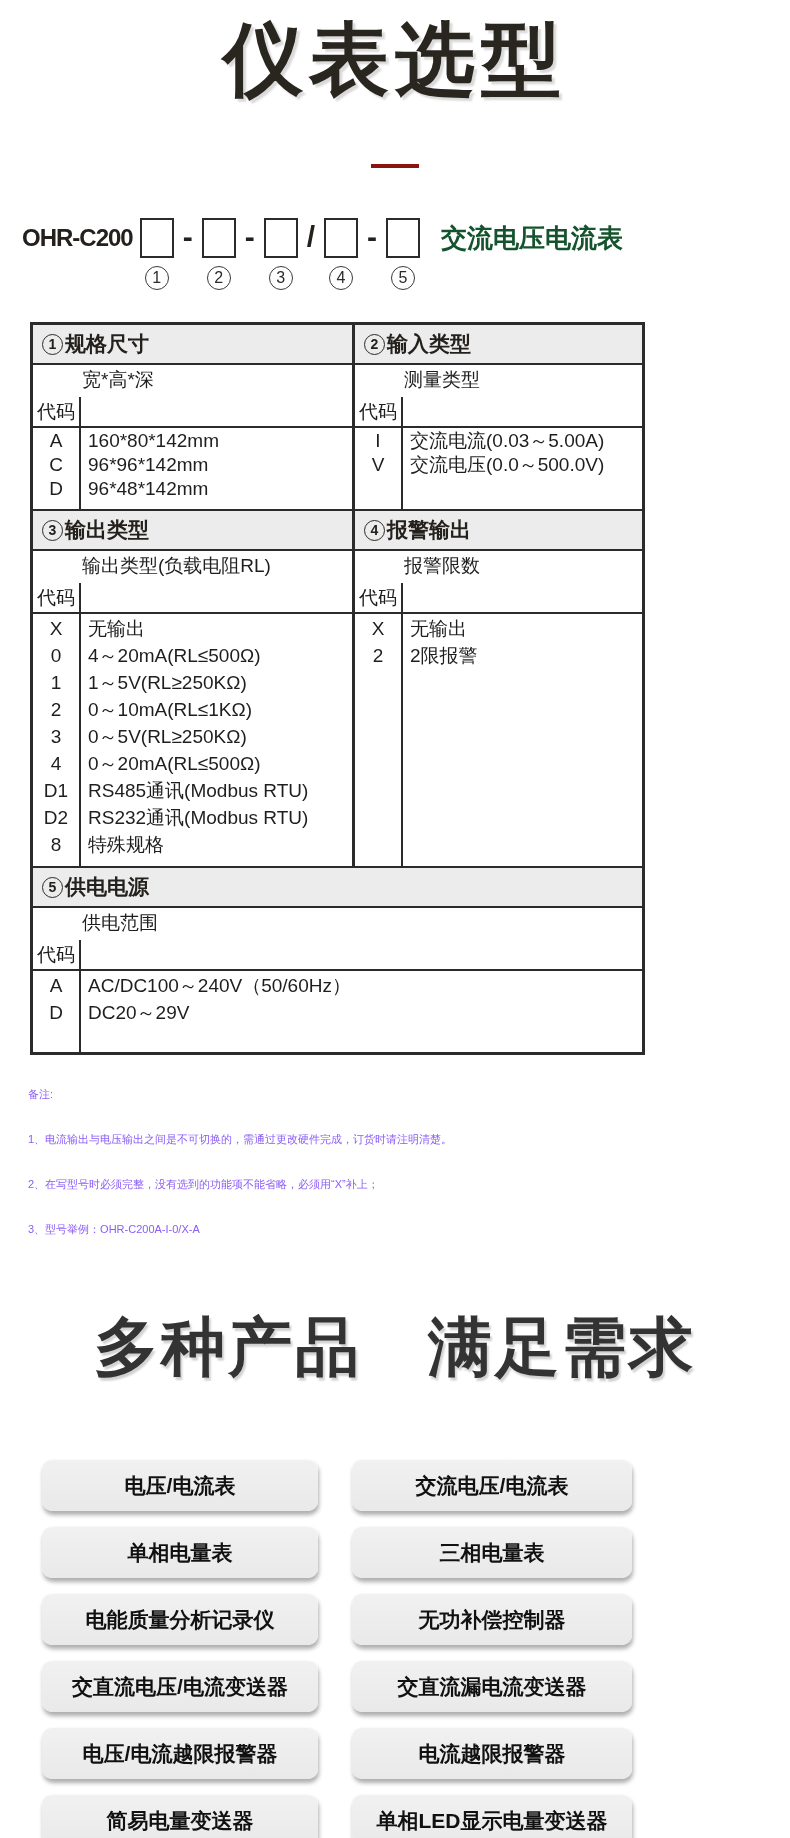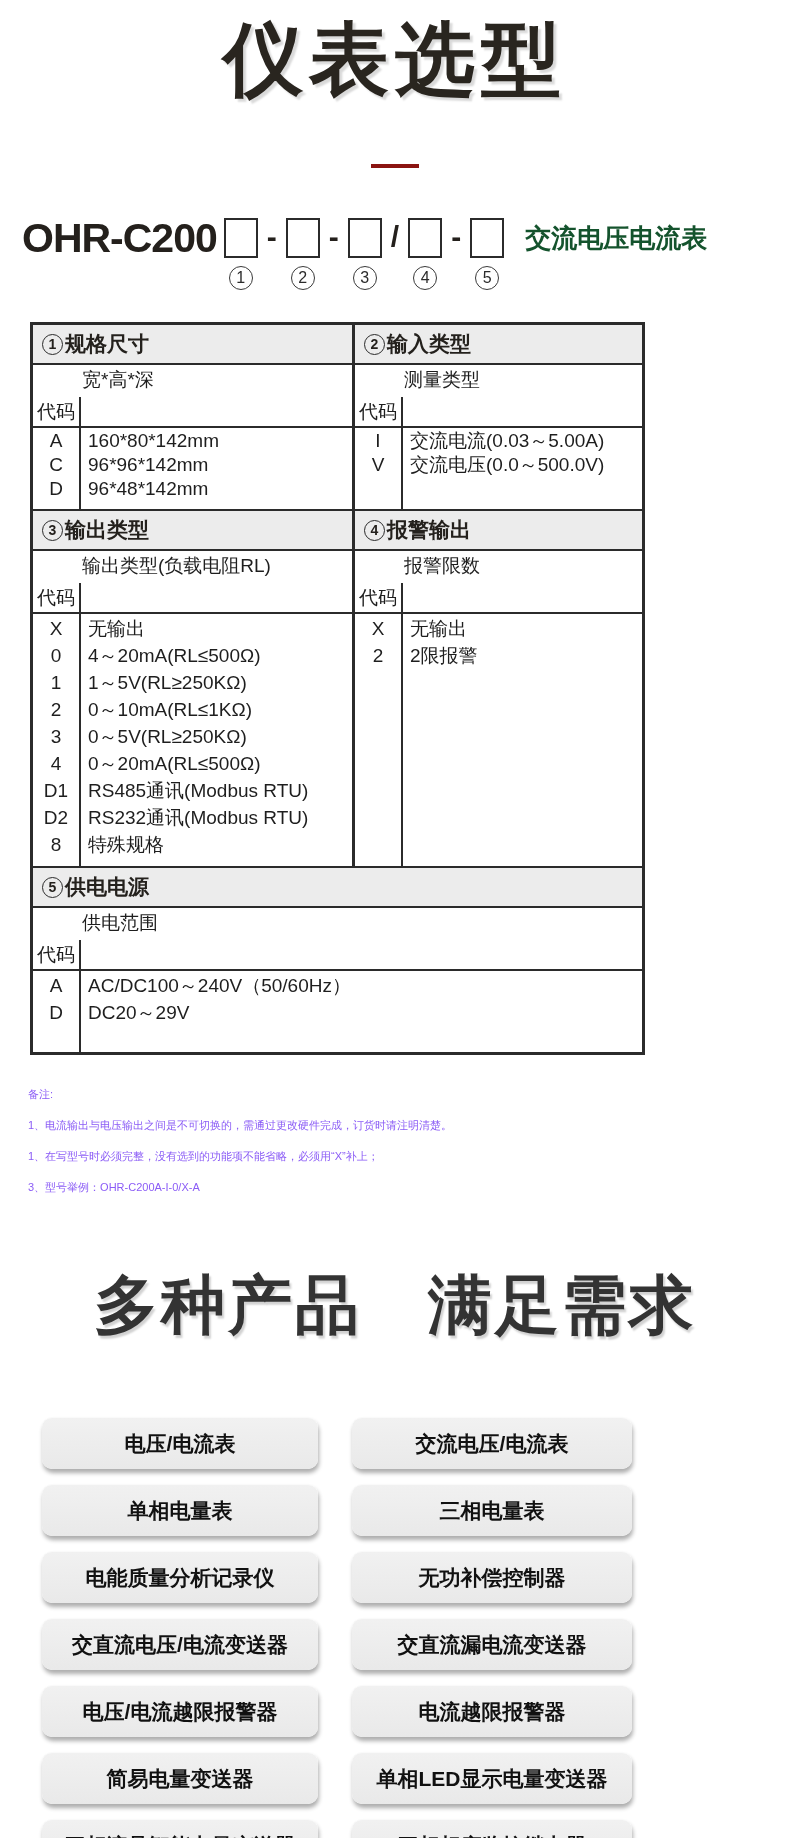--- a/index.html
+++ b/index.html
@@ -27,21 +27,21 @@
     margin:58px auto 0 auto;
   }
   
   .model-row{
     margin:50px 0 0 22px;
     display:flex;
     align-items:flex-start;
     height:40px;
   }
   .model-prefix{
-    font-size:41px;
+    font-size:24px;
     font-weight:600;
     line-height:40px;
     letter-spacing:-1px;
     color:#24201c;
     white-space:nowrap;
   }
   .model-slot{position:relative;margin:0 7px;}
   .model-box{
     display:block;
     width:30px;height:36px;
@@ -122,21 +122,21 @@
     text-align:center;
     padding:1px 0 8px 0;
   }
   .val-col{flex:1;padding:1px 0 8px 7px;}
   .code-col div,.val-col div{line-height:27px;white-space:nowrap;}
   .pair-1 .code-col div,.pair-1 .val-col div{line-height:24px;}
   .sec-power .code-col,.sec-power .val-col{padding-bottom:26px;}
   
   .notes{margin:26px 0 0 28px;font-size:11px;color:#8b5cf6;}
   .notes-label{line-height:26px;}
-  .note-item{margin-top:6px;line-height:25px;}
+  .note-item{margin-top:20px;line-height:25px;}
   
   .products-heading{
     margin-top:62px;
     text-align:center;
     font-size:64px;font-weight:900;
     color:#333;
     letter-spacing:3px;
     text-shadow:2px 3px 2px rgba(0,0,0,0.18);
     display:flex;justify-content:center;gap:66px;
     white-space:nowrap;
@@ -327,21 +327,21 @@
           <div>DC20～29V</div>
         </div>
     </div>
   </div>
 
 </div>
 
 <div class="notes">
   <div class="notes-label">备注:</div>
   <div class="note-item">1、电流输出与电压输出之间是不可切换的，需通过更改硬件完成，订货时请注明清楚。</div>
-  <div class="note-item">1、在写型号时必须完整，没有选到的功能项不能省略，必须用“X”补上；</div>
+  <div class="note-item">2、在写型号时必须完整，没有选到的功能项不能省略，必须用“X”补上；</div>
   <div class="note-item">3、型号举例：OHR-C200A-I-0/X-A</div>
 </div>
 
 <div class="products-heading">
   <span>多种产品</span>
   <span>满足需求</span>
 </div>
 
 <div class="product-grid">
     <div class="btn">电压/电流表</div>

